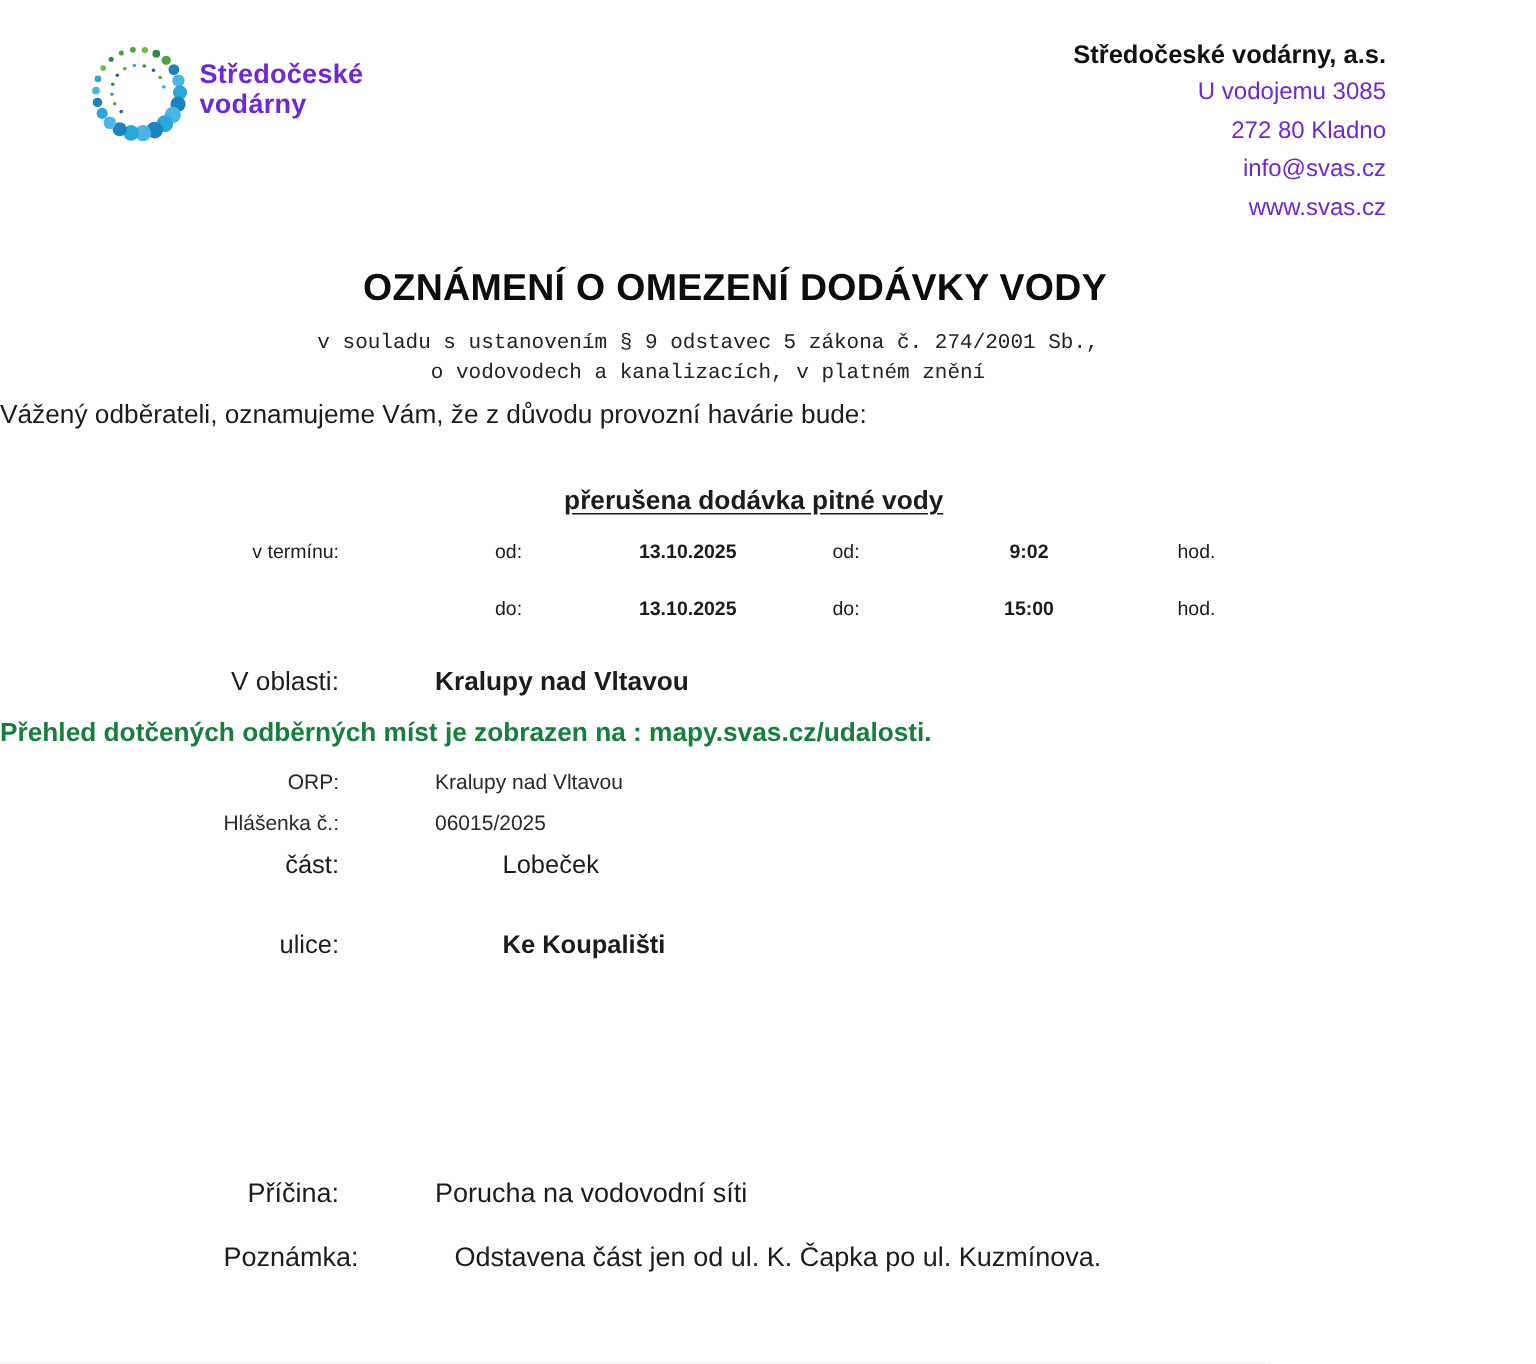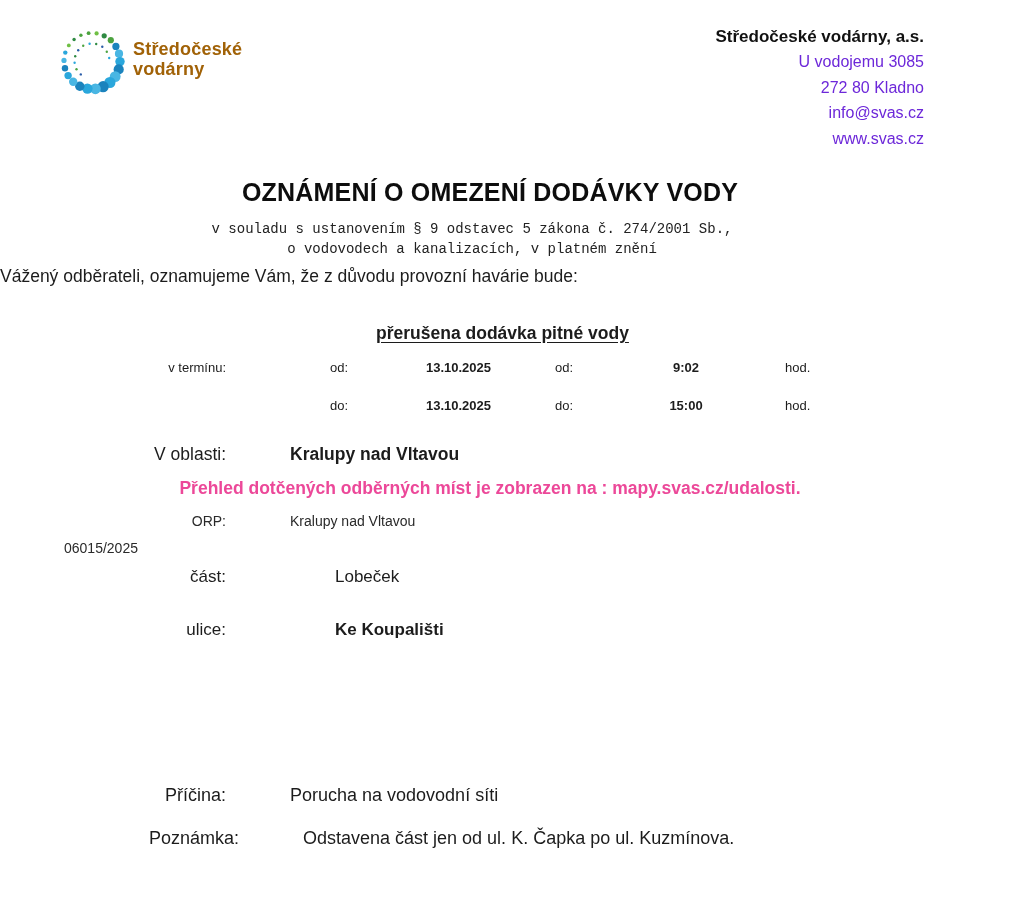--- a/index.html
+++ b/index.html
@@ -11,21 +11,21 @@
     font-family:"Liberation Sans", sans-serif;
     color:#1c1c1c;
     overflow:hidden;
   }
   
   .header { display:flex; justify-content:space-between; padding:24px 100px 0 55px; }
   .logo-wrap { display:flex; align-items:flex-start; }
   .logo-dots { width:74px; height:74px; }
   .logo-text {
     margin-left:4px; padding-top:15px;
-    color:#a16207; font-size:18px; font-weight:700; line-height:20px;
+    color:#6d28d9; font-size:18px; font-weight:700; line-height:20px;
     letter-spacing:0.2px;
   }
   .hdr-right { text-align:right; }
   .company { font-size:17px; font-weight:700; line-height:25px; color:#111; }
   .addr-line { font-size:16px; line-height:25.5px; color:#6d28d9; }
   
   .doc-title {
     width:980px; margin:24px 0 0 0;
     text-align:center; font-size:25px; font-weight:700;
     line-height:34px; color:#0d0d0d; letter-spacing:0.2px;
@@ -45,23 +45,23 @@
   .term-row.second { margin-top:16px; }
   .t-od  { margin-left:104px; width:32px; flex:0 0 auto; }
   .t-date{ width:193px; text-align:center; font-weight:700; flex:0 0 auto; }
   .t-od2 { width:32px; flex:0 0 auto; }
   .t-time{ width:198px; text-align:center; font-weight:700; flex:0 0 auto; }
   .t-hod { flex:0 0 auto; }
   .area-row { margin-top:26px; font-size:17.5px; line-height:22px; }
   .area-row .val { font-weight:700; }
   .val { margin-left:64px; }
   .map-notice {
-    width:980px; margin-top:12px; text-align:center;
+    width:980px; margin-top:12px; 
     font-size:17.5px; font-weight:700; line-height:22px;
-    color:#ec4899; cursor:pointer;
+    color:#15803d; cursor:pointer;
   }
   .detail-sm { margin-top:9px; font-size:14px; line-height:18px; color:#2a2a2a; }
   .detail-sm.first { margin-top:13px; }
   .detail-lg { margin-top:9px; font-size:17px; line-height:22px;gap:45px; }
   .detail-lg.street { margin-top:31px; }
   .detail-lg.street .val { font-weight:700; }
   .footer-row { font-size:18px; line-height:24px; }
   .footer-row.cause { margin-top:142px; }
   .footer-row.supply { margin-top:8px; }
   .footer-row.note { margin-top:19px;padding-left:13px; }
@@ -152,20 +152,21 @@
     <div class="val">Kralupy nad Vltavou</div>
   </div>
 
   <div class="map-notice">Přehled dotčených odběrných míst je zobrazen na : mapy.svas.cz/udalosti.</div>
 
   <div class="row detail-sm first">
     <div class="label-col">ORP:</div>
     <div class="val">Kralupy nad Vltavou</div>
   </div>
   <div class="row detail-sm">
+    <div class="label-col">Hlášenka č.:</div>
     <div class="val">06015/2025</div>
   </div>
   <div class="row detail-lg">
     <div class="label-col">část:</div>
     <div class="val">Lobeček</div>
   </div>
   <div class="row detail-lg street">
     <div class="label-col">ulice:</div>
     <div class="val">Ke Koupališti</div>
   </div>

